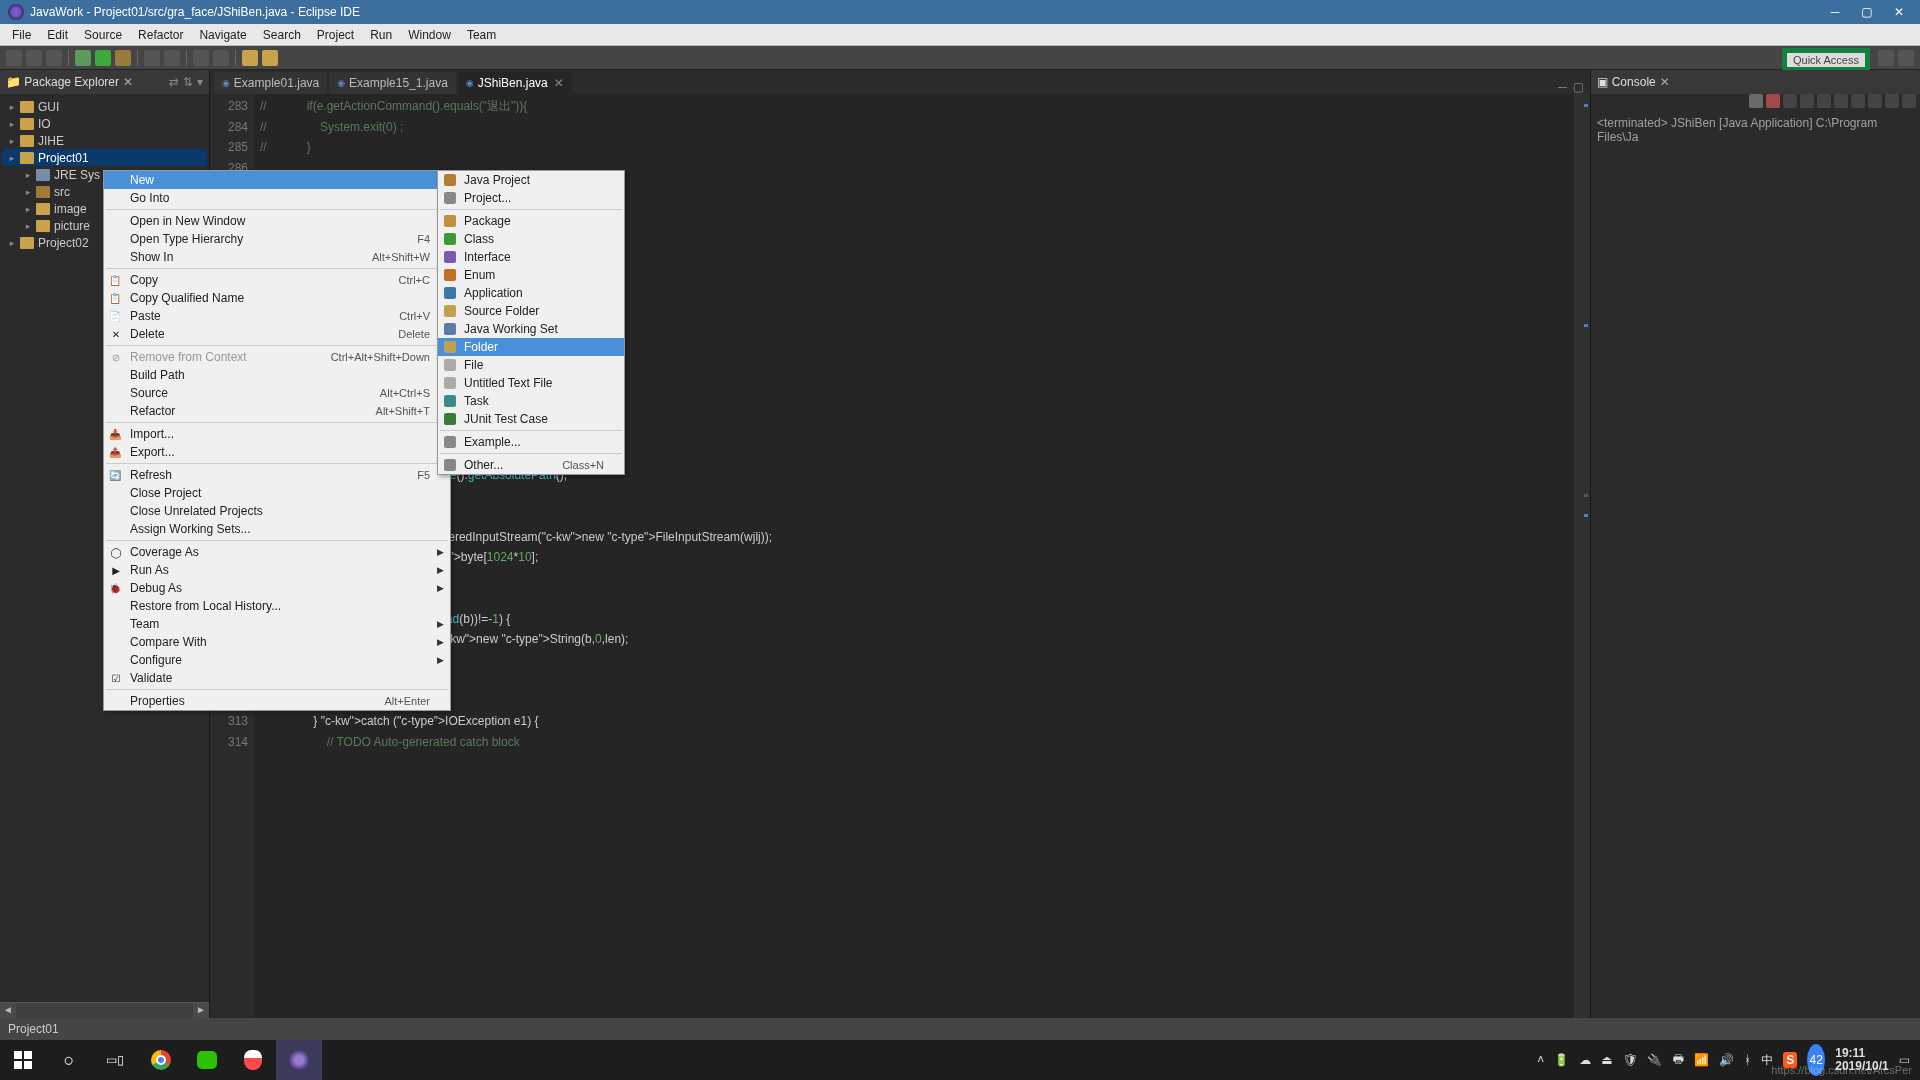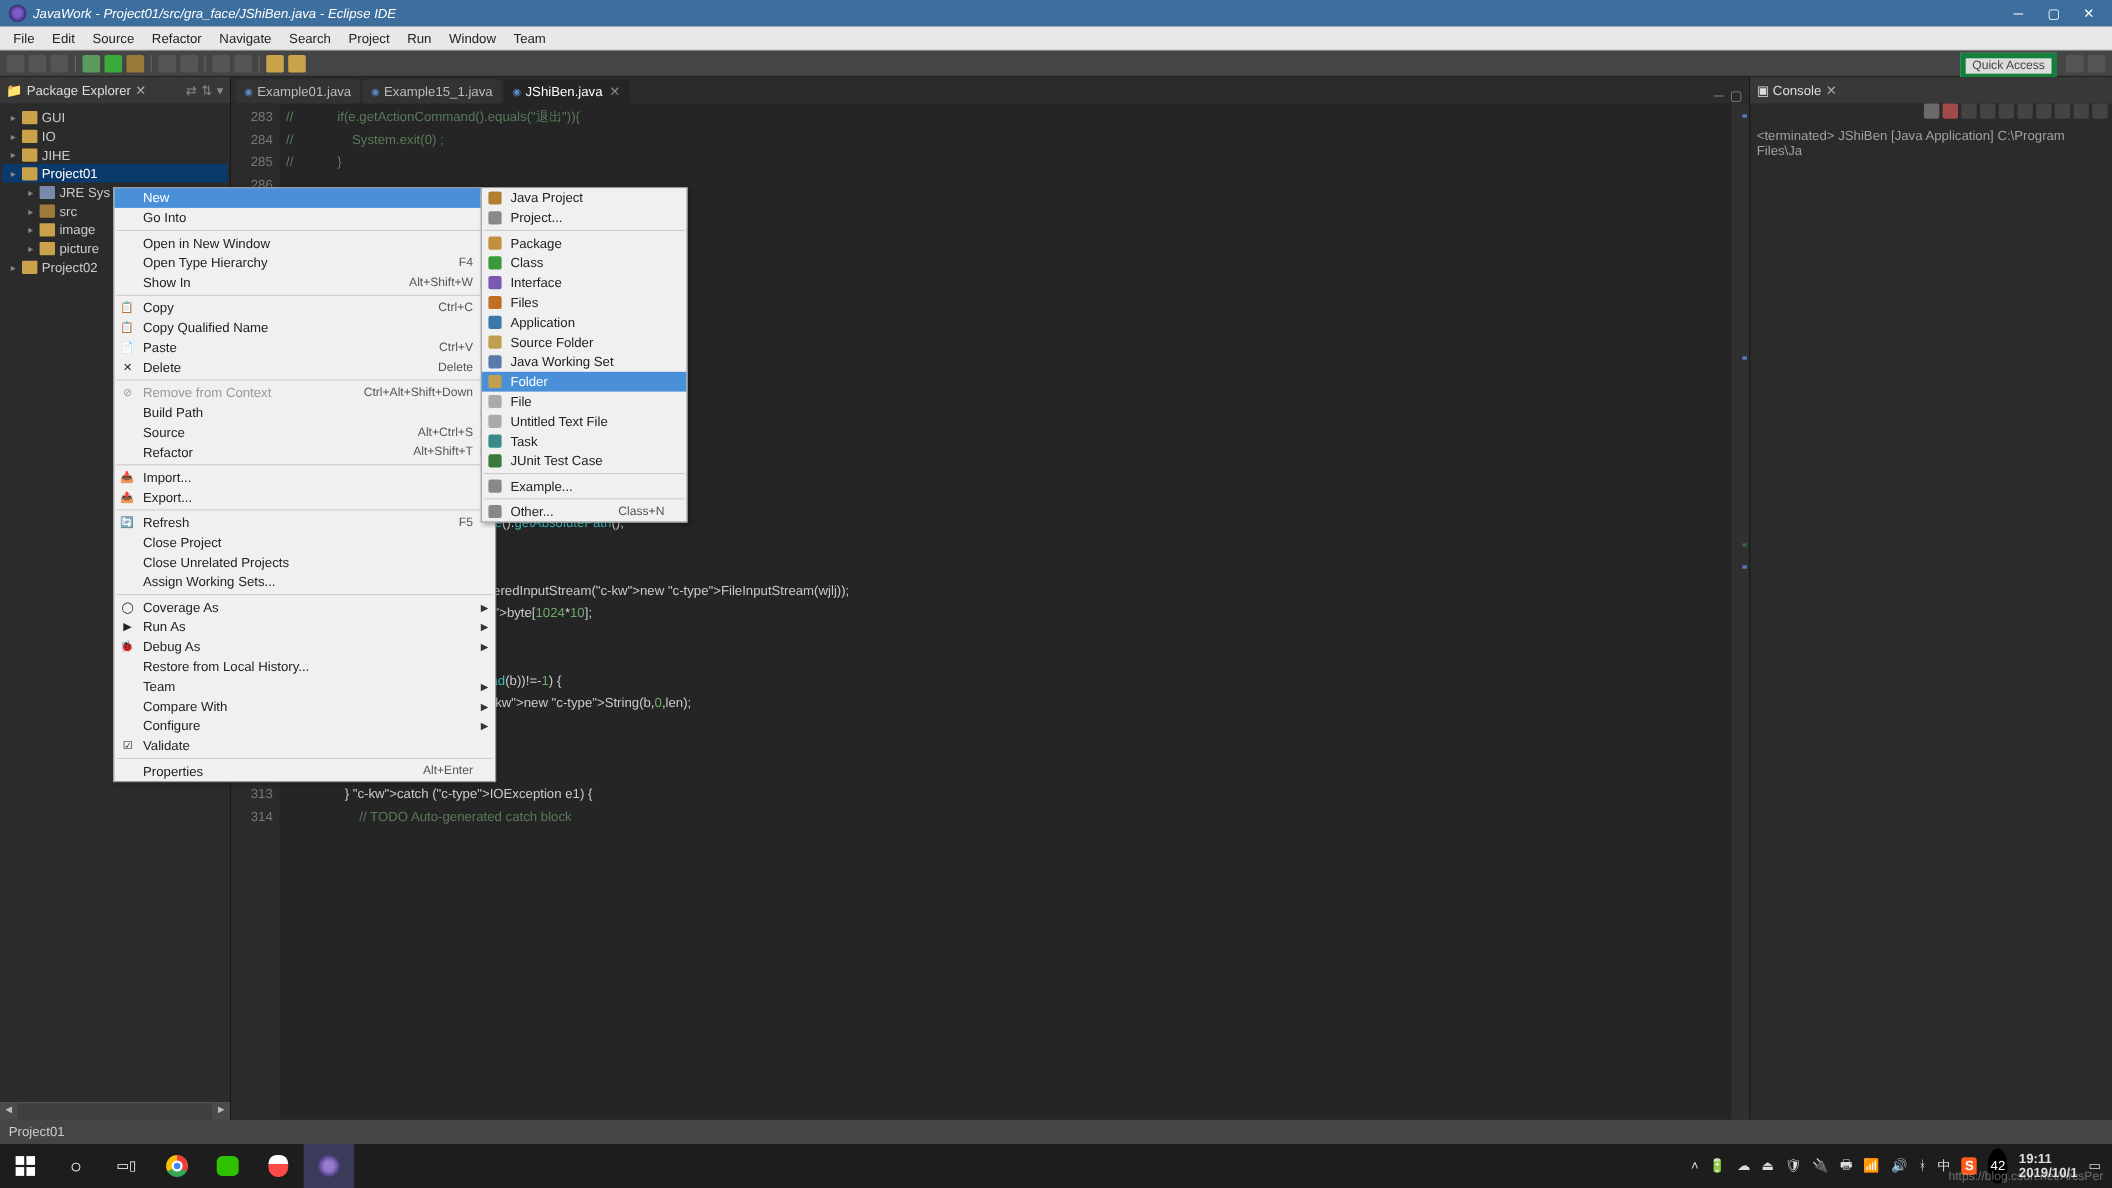--- a/index.html
+++ b/index.html
@@ -1,21 +1,21 @@
 <!DOCTYPE html>
 <html><head>
 <meta charset="utf-8">
 <style>
 * { margin:0; padding:0; box-sizing:border-box; font-family:"Segoe UI",Tahoma,sans-serif; font-size:12px; }
 body { width:1920px; height:1080px; background:#2f2f2f; overflow:hidden; position:relative; }
 
 
 .titlebar { height:24px; background:#3d6f9e; display:flex; align-items:center; padding:0 8px; color:#fff; }
 .titlebar .icon { width:16px; height:16px; background:radial-gradient(circle,#7b5bcf 30%,#3a2c6a 70%); border-radius:50%; margin-right:6px; }
-.titlebar .title { flex:1;font-style:italic; }
+.titlebar .title { flex:1; }
 .winbtns { display:flex; gap:18px; margin-right:6px; }
 .winbtn { width:14px; height:14px; display:flex; align-items:center; justify-content:center; color:#fff; }
 
 
 .menubar { height:22px; background:#e8e8e8; display:flex; align-items:center; padding:0 4px; border-bottom:1px solid #bbb; }
 .menubar div { padding:0 8px; color:#222; cursor:default; }
 
 
 .toolbar { height:24px; background:#454545; border-bottom:1px solid #222; display:flex; align-items:center; padding:0 6px; gap:4px; position:relative; }
 .tbtn { width:16px; height:16px; background:#555; border-radius:2px; }
@@ -476,21 +476,21 @@
     <div class="ctx-item">
       <span class="ic">
         <span class="sic" style="background: rgb(122, 90, 176);"></span>
       </span>
       <span>Interface</span>
     </div>
     <div class="ctx-item">
       <span class="ic">
         <span class="sic" style="background: rgb(192, 112, 32);"></span>
       </span>
-      <span>Files</span>
+      <span>Enum</span>
     </div>
     <div class="ctx-item">
       <span class="ic">
         <span class="sic" style="background: rgb(58, 122, 170);"></span>
       </span>
       <span>Application</span>
     </div>
     <div class="ctx-item">
       <span class="ic">
         <span class="sic" style="background: rgb(192, 160, 80);"></span>
@@ -581,21 +581,21 @@
     <span>☁</span>
     <span>⏏</span>
     <span>🛡</span>
     <span>🔌</span>
     <span>🖶</span>
     <span>📶</span>
     <span>🔊</span>
     <span>ᚼ</span>
     <span>中</span>
     <span style="background:#ff5a1a;color:#fff;padding:1px 3px;border-radius:3px;font-weight:bold">S</span>
-    <span style="background:#000000;color:#fff;border-radius:50%;width:18px;height:32px;display:inline-flex;align-items:center;justify-content:center">42</span>
+    <span style="background:#3b82f6;color:#fff;border-radius:50%;width:18px;height:32px;display:inline-flex;align-items:center;justify-content:center">42</span>
     <div class="clock">
       <div>19:11</div>
       <div>2019/10/1</div>
     </div>
     <span>▭</span>
   </div>
 </div>
 <div class="watermark">https://blog.csdn.net/ArcsPer</div>
 
 </body></html>

